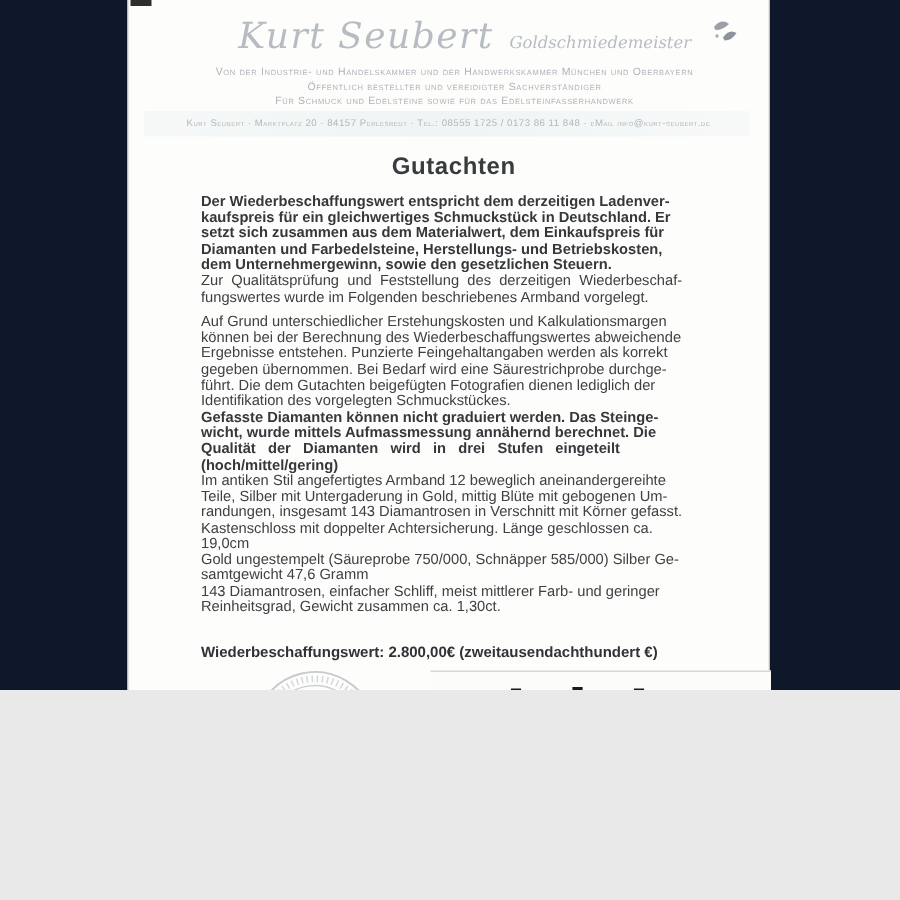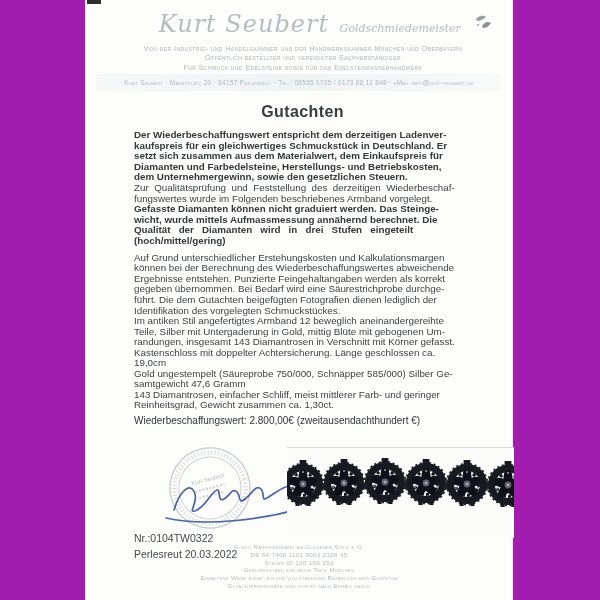--- a/index.html
+++ b/index.html
@@ -1,16 +1,16 @@
 <!DOCTYPE html>
 <html><head>
 <meta charset="utf-8">
 <style>
   html,body{margin:0;padding:0;background:#e9e9e9;}
-  .canvas{position:relative;width:600px;height:600px;background:#a21caf;overflow:hidden;
+  .canvas{position:relative;width:600px;height:460px;background:#0f172a;overflow:hidden;
           font-family:"Liberation Sans",sans-serif;}
   .page{position:absolute;left:85px;top:0;width:428px;height:600px;background:#fdfdfc;
         border-left:1px solid #e7e5e1;border-right:1px solid #edebe7;box-sizing:border-box;}
   .scan-mark{position:absolute;left:1px;top:0;width:14px;height:4px;background:#2e2e2e;}
 
   
   .header{position:absolute;left:0;top:10px;width:100%;text-align:center;color:#b2b7bd;}
   .brand-row{position:relative;left:27px;white-space:nowrap;}
   .brand-script{font-family:"DejaVu Serif",serif;font-style:italic;font-size:24px;
                 color:#b7bcc2;letter-spacing:1px;}
@@ -27,21 +27,21 @@
   
   .content{position:absolute;left:48px;top:100px;width:337px;color:#3e4144;}
   .doc-title{text-align:center;font-size:16px;font-weight:bold;letter-spacing:.4px;
              color:#393c3f;margin:3px 0 9px 0;}
   .para{font-size:9.8px;line-height:10.6px;white-space:pre;margin:0;}
   .para.b{font-weight:bold;color:#35383b;}
   .gap6{margin-top:6px;}
   .item-heading{font-size:9.8px;line-height:10.6px;font-weight:bold;color:#35383b;
                 margin:4px 0 12px 0;}
   .p3{line-height:10.5px;}
-  .value-line{font-size:10px;line-height:10.6px;font-weight:normal;color:#303336;margin-top:5px;}
+  .value-line{font-size:10px;line-height:10.6px;font-weight:bold;color:#303336;margin-top:20px;}
 
   
   .stamp{position:absolute;left:69px;top:433px;width:110px;height:110px;}
   .signature{position:absolute;left:70px;top:468px;width:185px;height:62px;}
 
   
   .refblock{position:absolute;left:48px;top:516px;font-size:10.5px;line-height:15.5px;color:#46494d;margin-top:15px;}
 
   
   .photo{position:absolute;left:201px;top:447px;width:227px;height:90px;background:#fcfcfa;
@@ -84,30 +84,30 @@
       <div class="doc-title">Gutachten</div>
 
       <p class="para b">Der Wiederbeschaffungswert entspricht dem derzeitigen Ladenver-
 kaufspreis für ein gleichwertiges Schmuckstück in Deutschland. Er
 setzt sich zusammen aus dem Materialwert, dem Einkaufspreis für
 Diamanten und Farbedelsteine, Herstellungs- und Betriebskosten,
 dem Unternehmergewinn, sowie den gesetzlichen Steuern.</p>
       <p class="para">Zur  Qualitätsprüfung  und  Feststellung  des  derzeitigen  Wiederbeschaf-
 fungswertes wurde im Folgenden beschriebenes Armband vorgelegt.</p>
 
-      <p class="para b">Gefasste Diamanten können nicht graduiert werden. Das Steinge-
-wicht, wurde mittels Aufmassmessung annähernd berechnet. Die
-Qualität   der   Diamanten   wird   in   drei   Stufen   eingeteilt
-(hoch/mittel/gering)</p>
       <p class="para gap6">Auf Grund unterschiedlicher Erstehungskosten und Kalkulationsmargen
 können bei der Berechnung des Wiederbeschaffungswertes abweichende
 Ergebnisse entstehen. Punzierte Feingehaltangaben werden als korrekt
 gegeben übernommen. Bei Bedarf wird eine Säurestrichprobe durchge-
 führt. Die dem Gutachten beigefügten Fotografien dienen lediglich der
 Identifikation des vorgelegten Schmuckstückes.</p>
+      <p class="para b">Gefasste Diamanten können nicht graduiert werden. Das Steinge-
+wicht, wurde mittels Aufmassmessung annähernd berechnet. Die
+Qualität   der   Diamanten   wird   in   drei   Stufen   eingeteilt
+(hoch/mittel/gering)</p>
 
 
       <p class="para p3">Im antiken Stil angefertigtes Armband 12 beweglich aneinandergereihte
 Teile, Silber mit Untergaderung in Gold, mittig Blüte mit gebogenen Um-
 randungen, insgesamt 143 Diamantrosen in Verschnitt mit Körner gefasst.
 Kastenschloss mit doppelter Achtersicherung. Länge geschlossen ca.
 19,0cm
 Gold ungestempelt (Säureprobe 750/000, Schnäpper 585/000) Silber Ge-
 samtgewicht 47,6 Gramm
 143 Diamantrosen, einfacher Schliff, meist mittlerer Farb- und geringer

